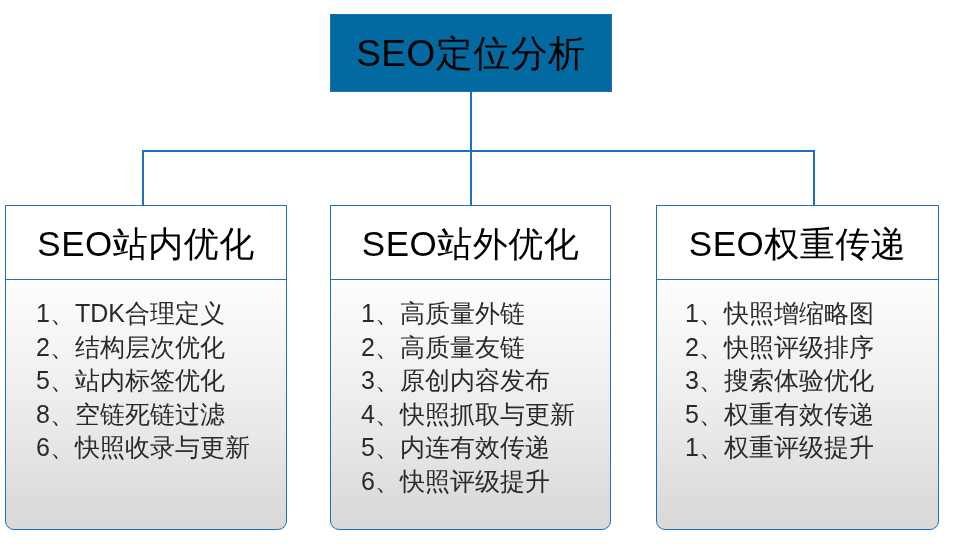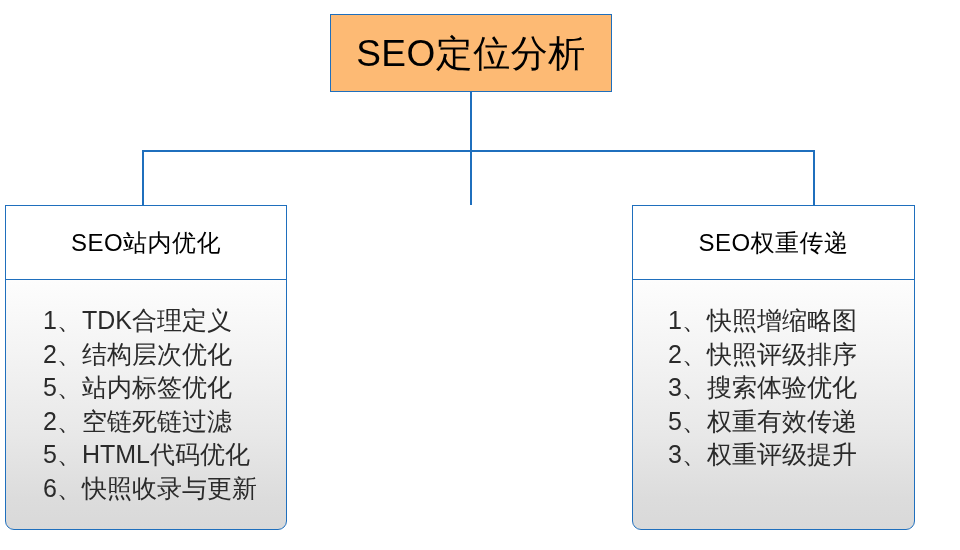--- a/index.html
+++ b/index.html
@@ -51,21 +51,21 @@
 
   
   .root-node {
     position: absolute;
     left: 330px;
     top: 14px;
     width: 282px;
     height: 78px;
     box-sizing: border-box;
     border: 1.6px solid #1f6fbd;
-    background: #fdba74;
+    background: #0369a1;
     display: flex;
     align-items: center;
     justify-content: center;
   }
   .root-title {
     font-size: 37px;
     line-height: 1;
     letter-spacing: 0.5px;
     color: #000;
     white-space: nowrap;
@@ -73,52 +73,52 @@
 
   
   .branch {
     position: absolute;
     top: 205px;
     height: 327px;
     box-sizing: border-box;
   }
   .branch-1 { left: 5px;   width: 282px; }
   .branch-2 { left: 330px; width: 281px; }
-  .branch-3 { left: 632px; width: 283px; }
+  .branch-3 { left: 656px; width: 283px; }
 
   .branch-header {
     box-sizing: border-box;
     height: 76px;
     border: 1.6px solid #1f6fbd;
     background: #ffffff;
     display: flex;
     align-items: center;
     justify-content: center;
   }
   .branch-title {
-    font-size: 24px;
+    font-size: 35px;
     line-height: 1;
     letter-spacing: 0.5px;
     color: #000;
     white-space: nowrap;
   }
 
   .branch-body {
     box-sizing: border-box;
     height: 251px;
     margin-top: -1.6px;
     border: 1.6px solid #1f6fbd;
     border-radius: 0 0 9px 9px;
     background: linear-gradient(to bottom, #fdfdfd 0%, #f4f4f4 28%, #e8e8e8 62%, #dcdcdc 88%, #d9d9d9 100%);
     padding: 17px 0 0 0;
     overflow: hidden;
   }
   .branch-list {
     list-style: none;
-    margin: 7px;
+    margin: 0;
     padding: 0 0 0 30px;
   }
   .branch-3 .branch-list { padding-left: 28px; }
   .branch-list li {
     font-size: 25px;
     line-height: 33.5px;
     color: #2a2a2a;
     white-space: nowrap;
     letter-spacing: 0px;
   }
@@ -142,36 +142,50 @@
 
   <div class="branch branch-1">
     <div class="branch-header">
       <div class="branch-title">SEO站内优化</div>
     </div>
     <div class="branch-body">
       <ul class="branch-list">
         <li>1、TDK合理定义</li>
         <li>2、结构层次优化</li>
         <li>5、站内标签优化</li>
-        <li>2、空链死链过滤</li>
-        <li>5、HTML代码优化</li>
+        <li>8、空链死链过滤</li>
         <li>6、快照收录与更新</li>
       </ul>
     </div>
   </div>
 
+  <div class="branch branch-2">
+    <div class="branch-header">
+      <div class="branch-title">SEO站外优化</div>
+    </div>
+    <div class="branch-body">
+      <ul class="branch-list">
+        <li>1、高质量外链</li>
+        <li>2、高质量友链</li>
+        <li>3、原创内容发布</li>
+        <li>4、快照抓取与更新</li>
+        <li>5、内连有效传递</li>
+        <li>6、快照评级提升</li>
+      </ul>
+    </div>
+  </div>
 
   <div class="branch branch-3">
     <div class="branch-header">
       <div class="branch-title">SEO权重传递</div>
     </div>
     <div class="branch-body">
       <ul class="branch-list">
         <li>1、快照增缩略图</li>
         <li>2、快照评级排序</li>
         <li>3、搜索体验优化</li>
         <li>5、权重有效传递</li>
-        <li>3、权重评级提升</li>
+        <li>1、权重评级提升</li>
       </ul>
     </div>
   </div>
 
 </div>
 
 </body></html>

